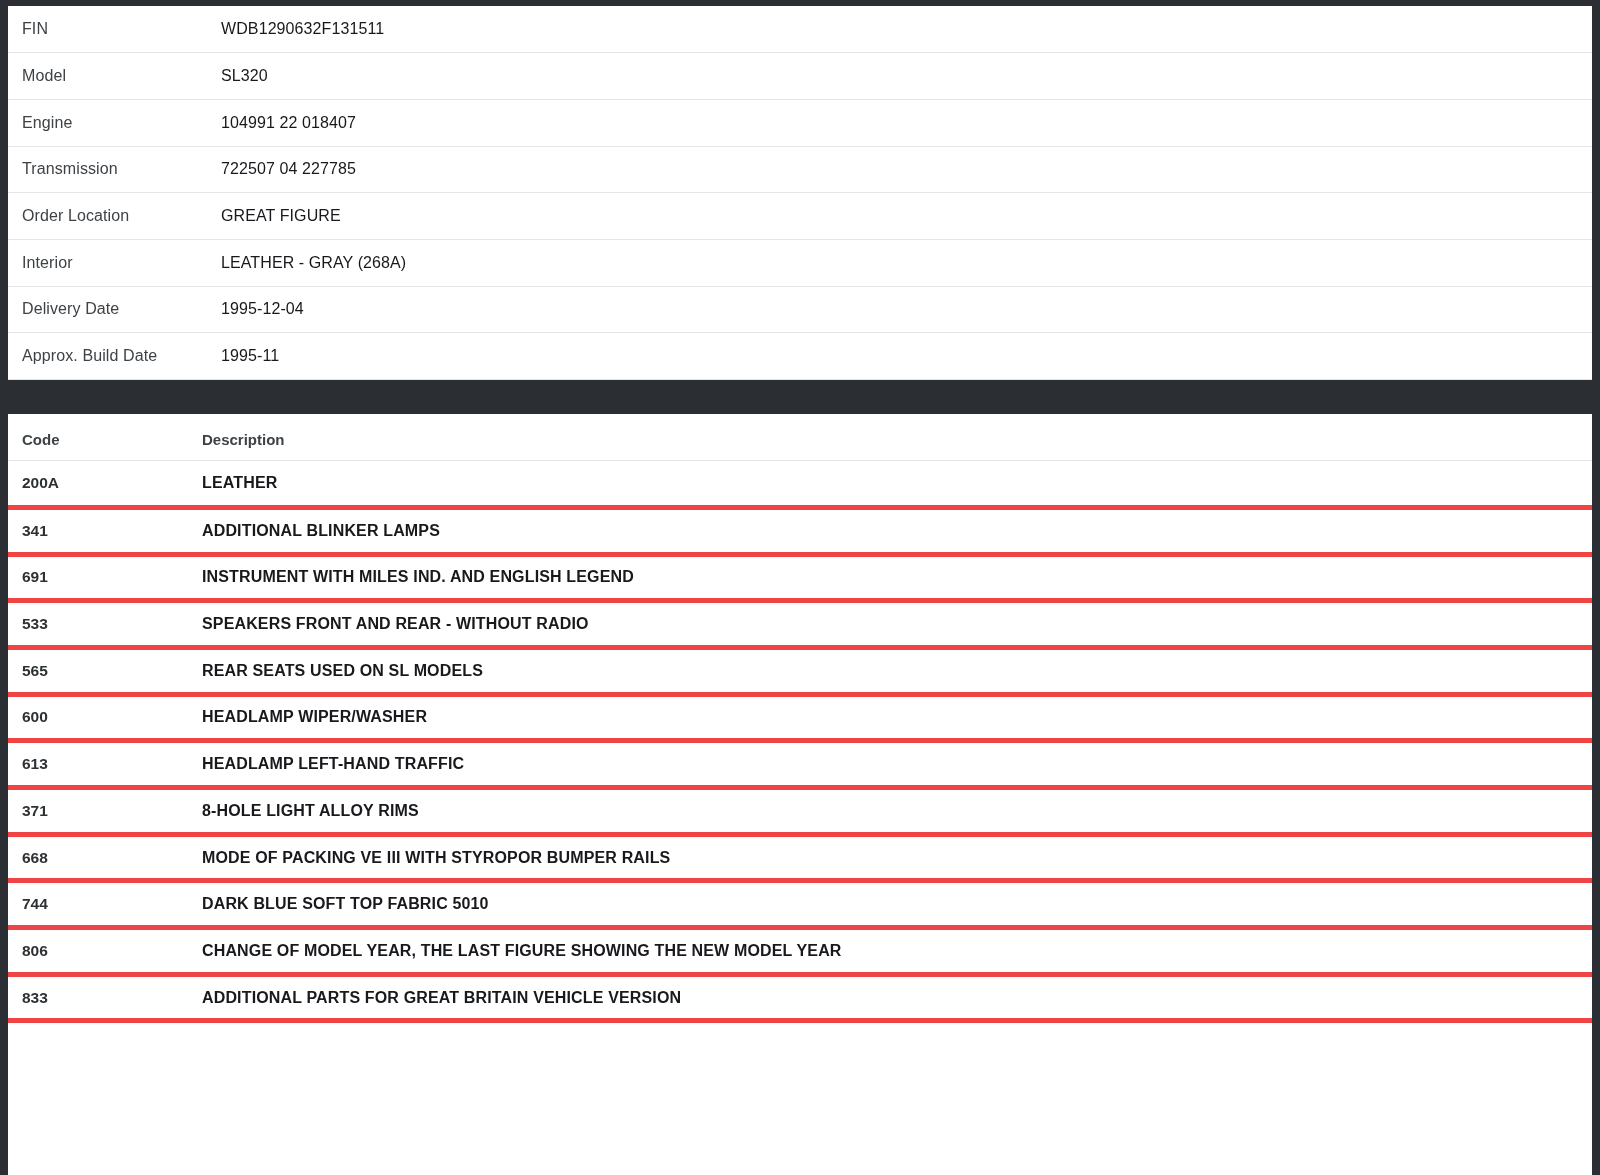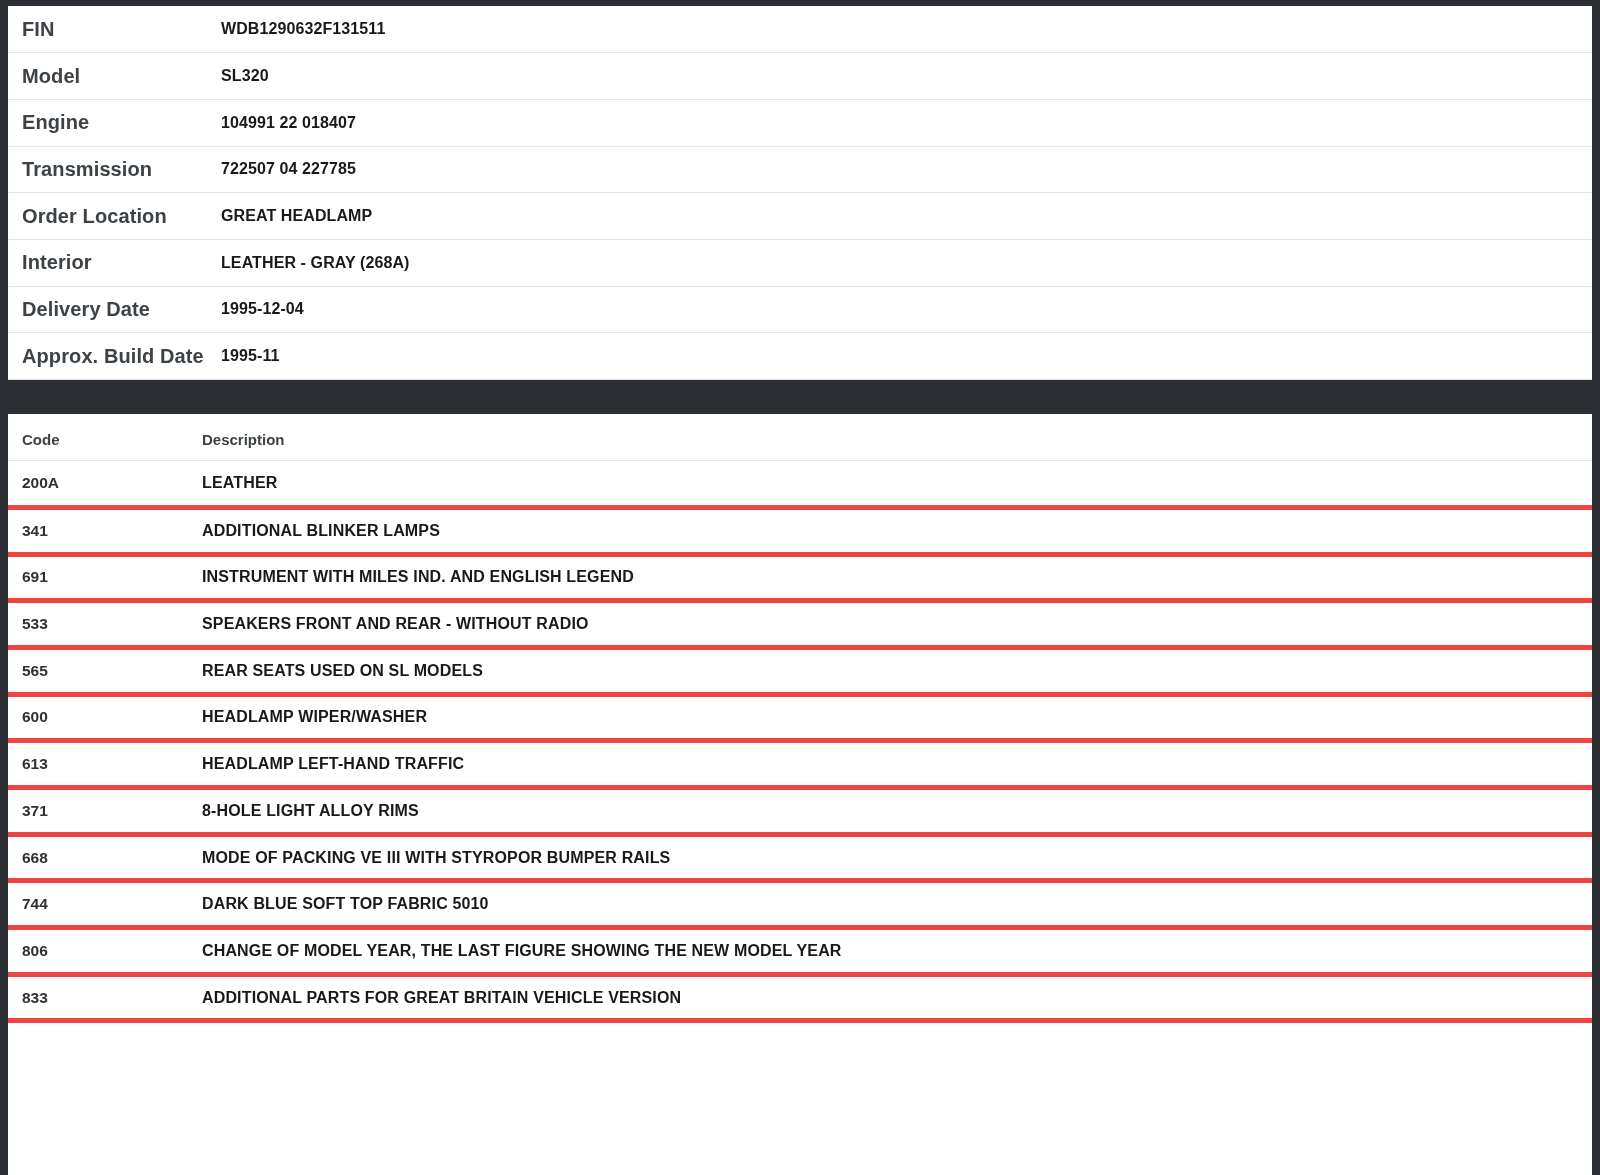--- a/index.html
+++ b/index.html
@@ -59,26 +59,26 @@
   table.spec td {
     border-bottom: 1px solid #e3e5e7;
     padding: 0 0 0 14px;
     vertical-align: middle;
     font-size: 15.5px;
     color: #1c1f22;
     letter-spacing: 0.1px;
   }
   table.spec td.label {
     width: 205px;
-    font-weight: bold;
+    font-weight: normal;
     color: #3d4246;
-    font-size: 20px;
+    font-size: 16px;
   }
   table.spec td.value {
-    font-weight: bold;
+    font-weight: normal;
     color: #17191c;
     padding-left: 8px;
     font-size: 16px;
   }
 
   
   .band {
     height: 34px;
     background: #2b2f33;
     width: 100%;
@@ -148,21 +148,21 @@
         <tr>
           <td class="label">Engine</td>
           <td class="value">104991 22 018407</td>
         </tr>
         <tr>
           <td class="label">Transmission</td>
           <td class="value">722507 04 227785</td>
         </tr>
         <tr>
           <td class="label">Order Location</td>
-          <td class="value">GREAT HEADLAMP</td>
+          <td class="value">GREAT FIGURE</td>
         </tr>
         <tr>
           <td class="label">Interior</td>
           <td class="value">LEATHER - GRAY (268A)</td>
         </tr>
         <tr>
           <td class="label">Delivery Date</td>
           <td class="value">1995-12-04</td>
         </tr>
         <tr>

